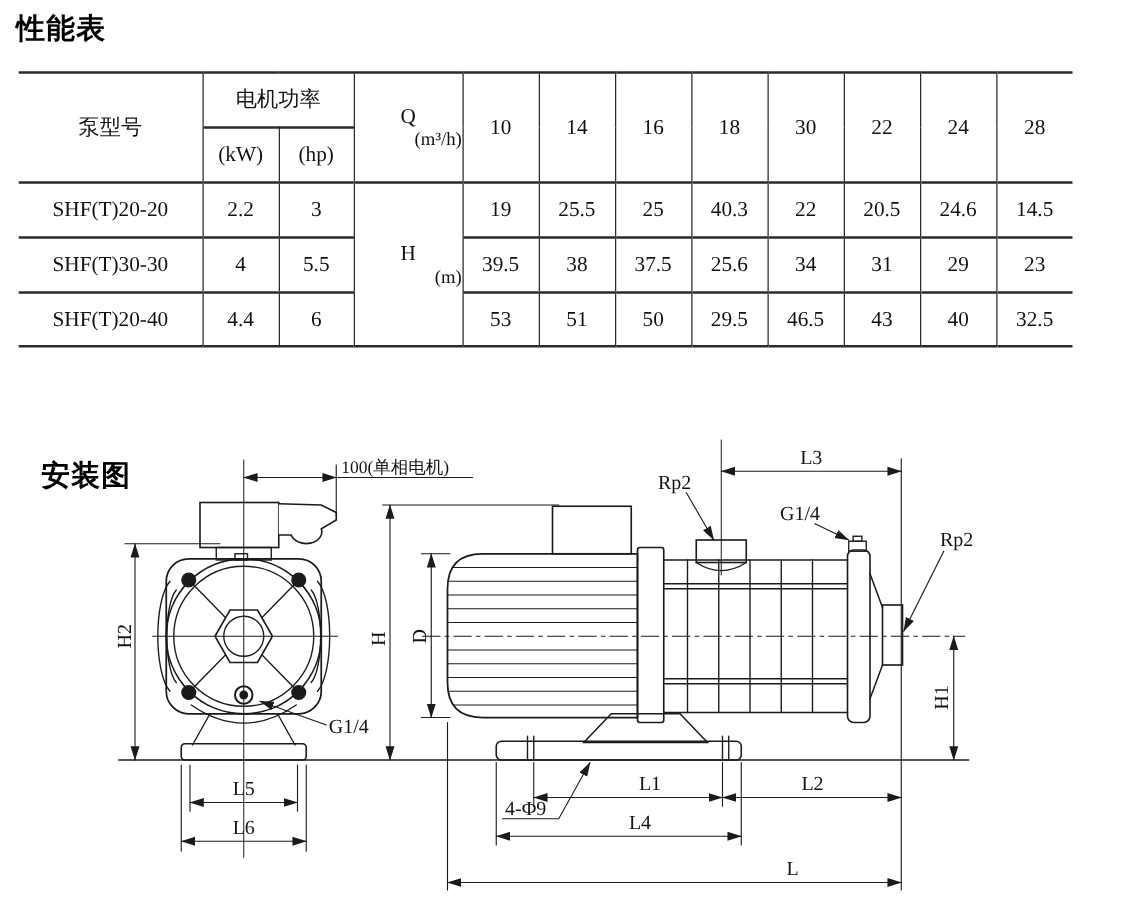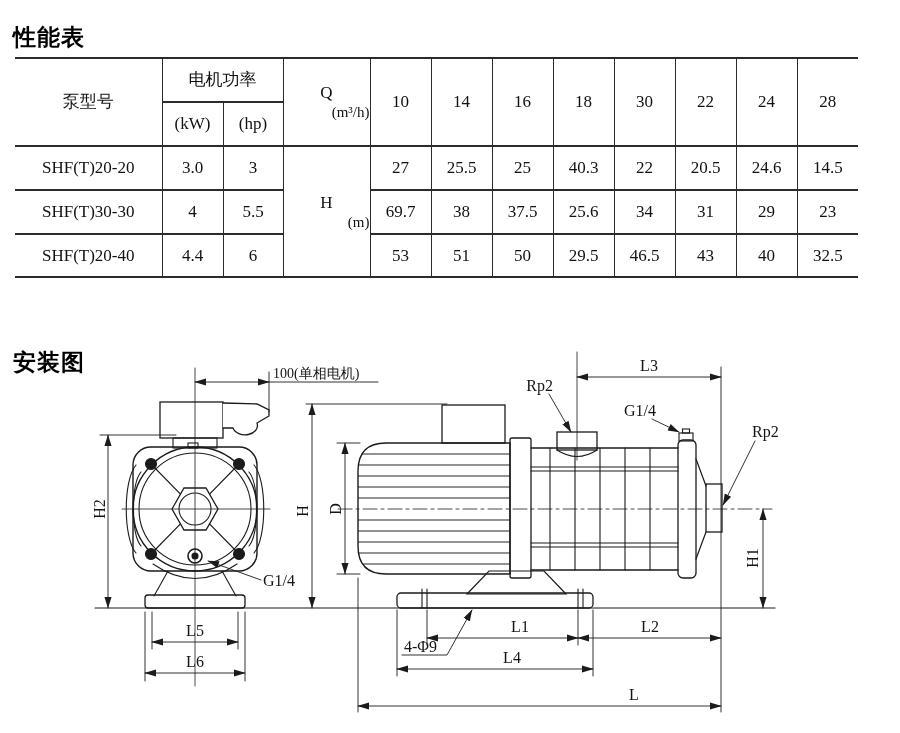--- a/index.html
+++ b/index.html
@@ -1,21 +1,21 @@
 <!DOCTYPE html>
 <html><head>
 <meta charset="utf-8">
 <style>
   html,body{margin:0;padding:0;background:#fff;}
   #page{position:relative;width:900px;height:733px;background:#fff;overflow:hidden;
         font-family:"Liberation Serif","DejaVu Serif",serif;color:#111;}
   .sec-title{position:absolute;left:13px;font-family:"Liberation Sans","DejaVu Sans",sans-serif;
              font-weight:700;font-size:23px;color:#000;letter-spacing:1px;}
-  #perf-title{top:22px;text-align:right;}
-  #inst-title{top:347px;}
+  #perf-title{top:7px;text-align:right;}
+  #inst-title{top:365px;margin-left:20px;}
   table.perf{position:absolute;left:15px;top:57px;border-collapse:collapse;table-layout:fixed;}
   table.perf td{border-left:1px solid #2b2b2b;border-right:1px solid #2b2b2b;
                 border-top:2px solid #2b2b2b;border-bottom:2px solid #2b2b2b;
                 text-align:center;vertical-align:middle;padding:0;
                 font-size:17px;color:#111;line-height:1.25;}
   table.perf td.no-l{border-left:none;margin-top:43px;}
   table.perf td.no-r{border-right:none;}
   table.perf td .sub{font-size:15px;text-align:right;}
   svg text{font-family:"Liberation Serif","DejaVu Serif",serif;font-size:16px;fill:#141414;}
   svg text.cjk{font-size:14px;}
@@ -58,40 +58,40 @@
       <td rowspan="2">22</td>
       <td rowspan="2">24</td>
       <td rowspan="2" class="no-r">28</td>
     </tr>
     <tr style="height:44px">
       <td>(kW)</td>
       <td>(hp)</td>
     </tr>
     <tr style="height:44px">
       <td class="no-l">SHF(T)20-20</td>
-      <td>3.0</td>
+      <td>2.2</td>
       <td>3</td>
       <td rowspan="3">
         <div>H</div>
         <div class="sub">(m)</div>
       </td>
-      <td>27</td>
+      <td>19</td>
       <td>25.5</td>
       <td>25</td>
       <td>40.3</td>
       <td>22</td>
       <td>20.5</td>
       <td>24.6</td>
       <td class="no-r">14.5</td>
     </tr>
     <tr style="height:44px">
       <td class="no-l">SHF(T)30-30</td>
       <td>4</td>
       <td>5.5</td>
-      <td>69.7</td>
+      <td>39.5</td>
       <td>38</td>
       <td>37.5</td>
       <td>25.6</td>
       <td>34</td>
       <td>31</td>
       <td>29</td>
       <td class="no-r">23</td>
     </tr>
     <tr style="height:43px">
       <td class="no-l">SHF(T)20-40</td>

